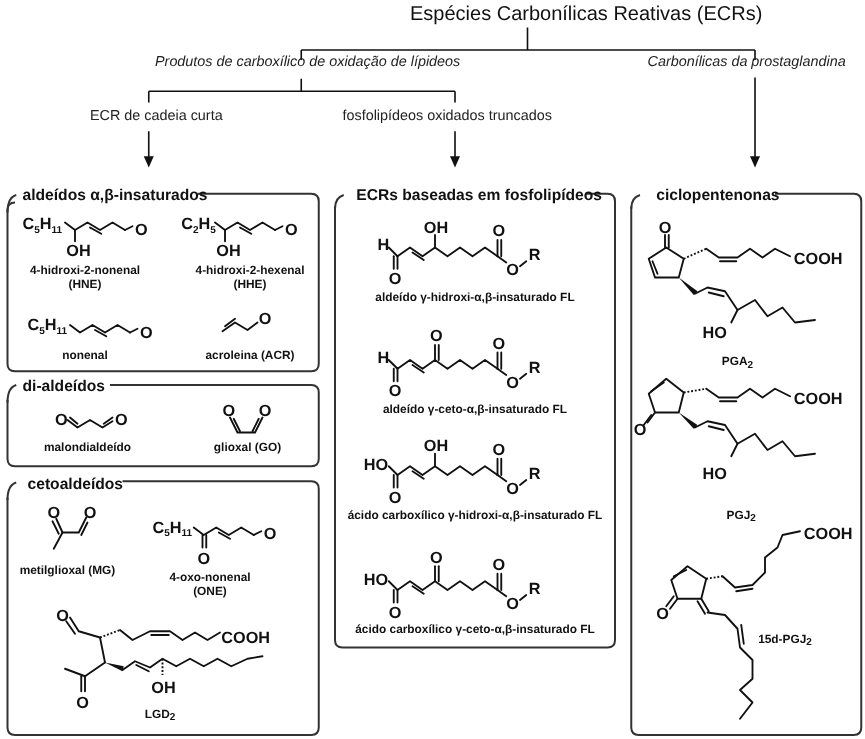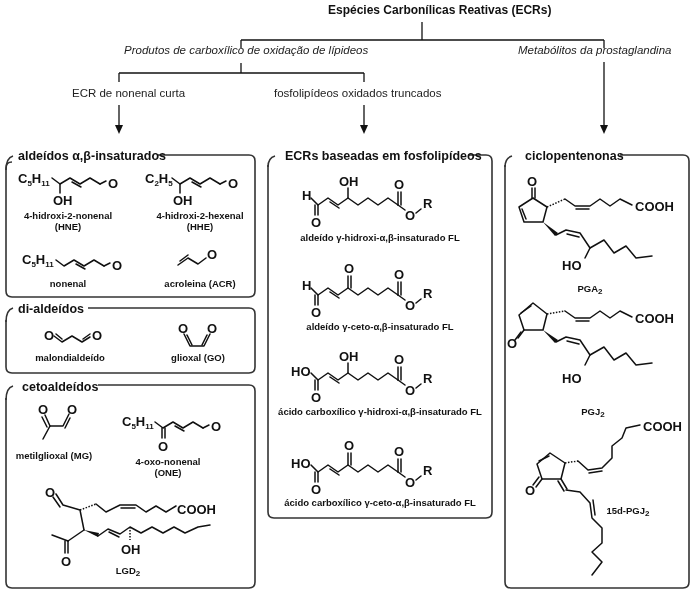--- a/index.html
+++ b/index.html
@@ -1,36 +1,36 @@
 <!DOCTYPE html>
 <html><head>
 <meta charset="utf-8">
 <style>
   html,body{margin:0;padding:0;background:#fff;}
   body{width:692px;height:591px;position:relative;overflow:hidden;font-family:"Liberation Sans",sans-serif;color:#111;}
   .abs{position:absolute;}
-  .title{font-weight:bold;font-size:12px;white-space:nowrap;}
+  .title{font-weight:normal;font-size:16px;white-space:nowrap;}
   .cat{font-style:italic;font-size:11.5px;white-space:nowrap;color:#222;}
   .sub{font-size:11.5px;white-space:nowrap;color:#222;}
   svg{position:absolute;left:0;top:0;}
   .bond{stroke:#111;stroke-width:1.5;fill:none;stroke-linecap:round;stroke-linejoin:round;}
   .conn{stroke:#111;stroke-width:1.3;fill:none;}
   .box{stroke:#333;stroke-width:1.6;fill:none;}
   .lbl{font-family:"Liberation Sans",sans-serif;font-size:9.5px;font-weight:bold;fill:#111;}
   .atom{font-family:"Liberation Sans",sans-serif;font-size:13px;font-weight:bold;fill:#111;}
   .boxt{font-family:"Liberation Sans",sans-serif;font-size:12.5px;font-weight:bold;fill:#111;}
   .sm{font-size:8px;}
 </style>
 </head>
 <body>
 
 <div class="abs title" style="left:328px;top:3px;">Espécies Carbonílicas Reativas (ECRs)</div>
 <div class="abs cat" style="left:124px;top:44px;">Produtos de carboxílico de oxidação de lípideos</div>
-<div class="abs cat" style="left:518px;top:44px;">Metabólitos da prostaglandina</div>
-<div class="abs sub" style="left:72px;top:87px;">ECR de nonenal curta</div>
+<div class="abs cat" style="left:518px;top:44px;">Carbonílicas da prostaglandina</div>
+<div class="abs sub" style="left:72px;top:87px;">ECR de cadeia curta</div>
 <div class="abs sub" style="left:274px;top:87px;">fosfolipídeos oxidados truncados</div>
 
 <svg width="692" height="591" viewBox="0 0 692 591">
   <defs>
     <marker id="ah" markerWidth="8" markerHeight="10" refX="4" refY="9" orient="auto" markerUnits="userSpaceOnUse">
       <path d="M0,0 L8,0 L4,10 Z" fill="#111" transform="rotate(0)"></path>
     </marker>
   </defs>
 
   <g>

